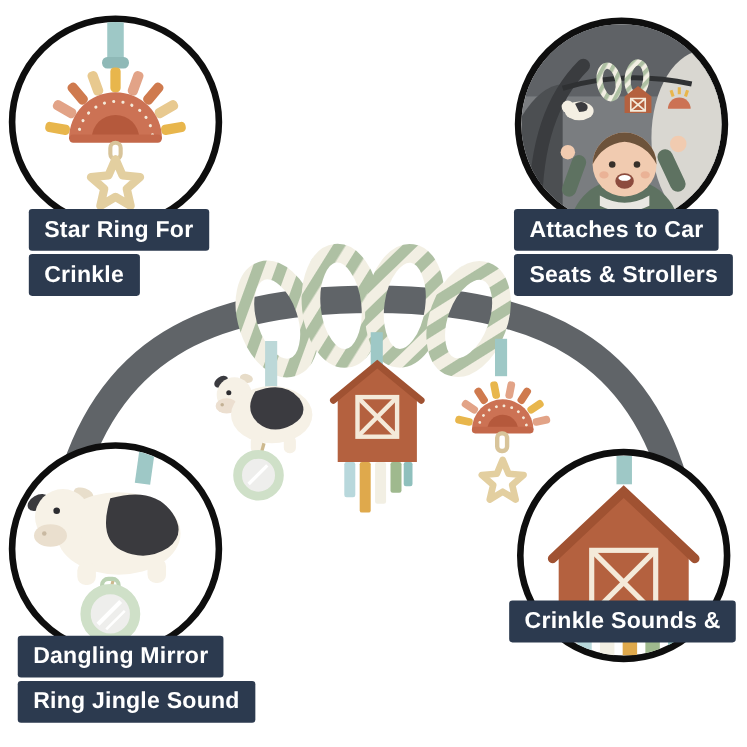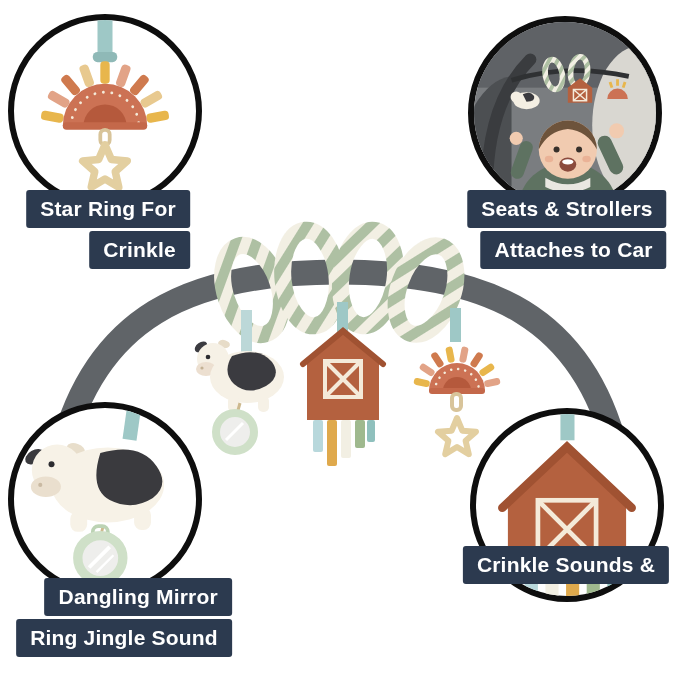--- a/index.html
+++ b/index.html
@@ -8,21 +8,21 @@
     font-family:"Liberation Sans",sans-serif;
   }
   .product-svg{position:absolute;left:0;top:0;z-index:1;}
   .callout{
     position:absolute;width:194px;height:194px;border-radius:50%;
     border:6px solid var(--circle-border,#0e0e0e);background:#fff;
     overflow:hidden;box-sizing:border-box;z-index:2;
   }
   .callout svg{display:block;width:100%;height:100%;}
   .label-col{
-    position:absolute;display:flex;flex-direction:column;align-items:flex-end;
+    position:absolute;display:flex;flex-direction:column;align-items:flex-start;
     gap:3px;transform:translateX(-50%);z-index:3;
   }
   .label-line{
     background:var(--label-bg,#2c3a4f);color:var(--label-text,#fff);
     font-weight:bold;font-size:21px;line-height:38px;padding:0 14px;
     border-radius:3px;white-space:nowrap;letter-spacing:.2px;
   }
 </style>
 </head>
 <body>
@@ -251,22 +251,22 @@
       </g>
     </svg>
   </div>
 
   <div class="label-col" style="left:108px;top:190px;">
     <div class="label-line">Star Ring For</div>
     <div class="label-line">Crinkle</div>
   </div>
 
   <div class="label-col" style="left:567px;top:190px;">
+    <div class="label-line">Attaches to Car</div>
     <div class="label-line">Seats &amp; Strollers</div>
-    <div class="label-line">Attaches to Car</div>
   </div>
 
   <div class="label-col" style="left:124px;top:578px;">
     <div class="label-line">Dangling Mirror</div>
     <div class="label-line">Ring Jingle Sound</div>
   </div>
 
   <div class="label-col" style="left:566px;top:546px;">
     <div class="label-line">Crinkle Sounds &amp;</div>
   </div>

